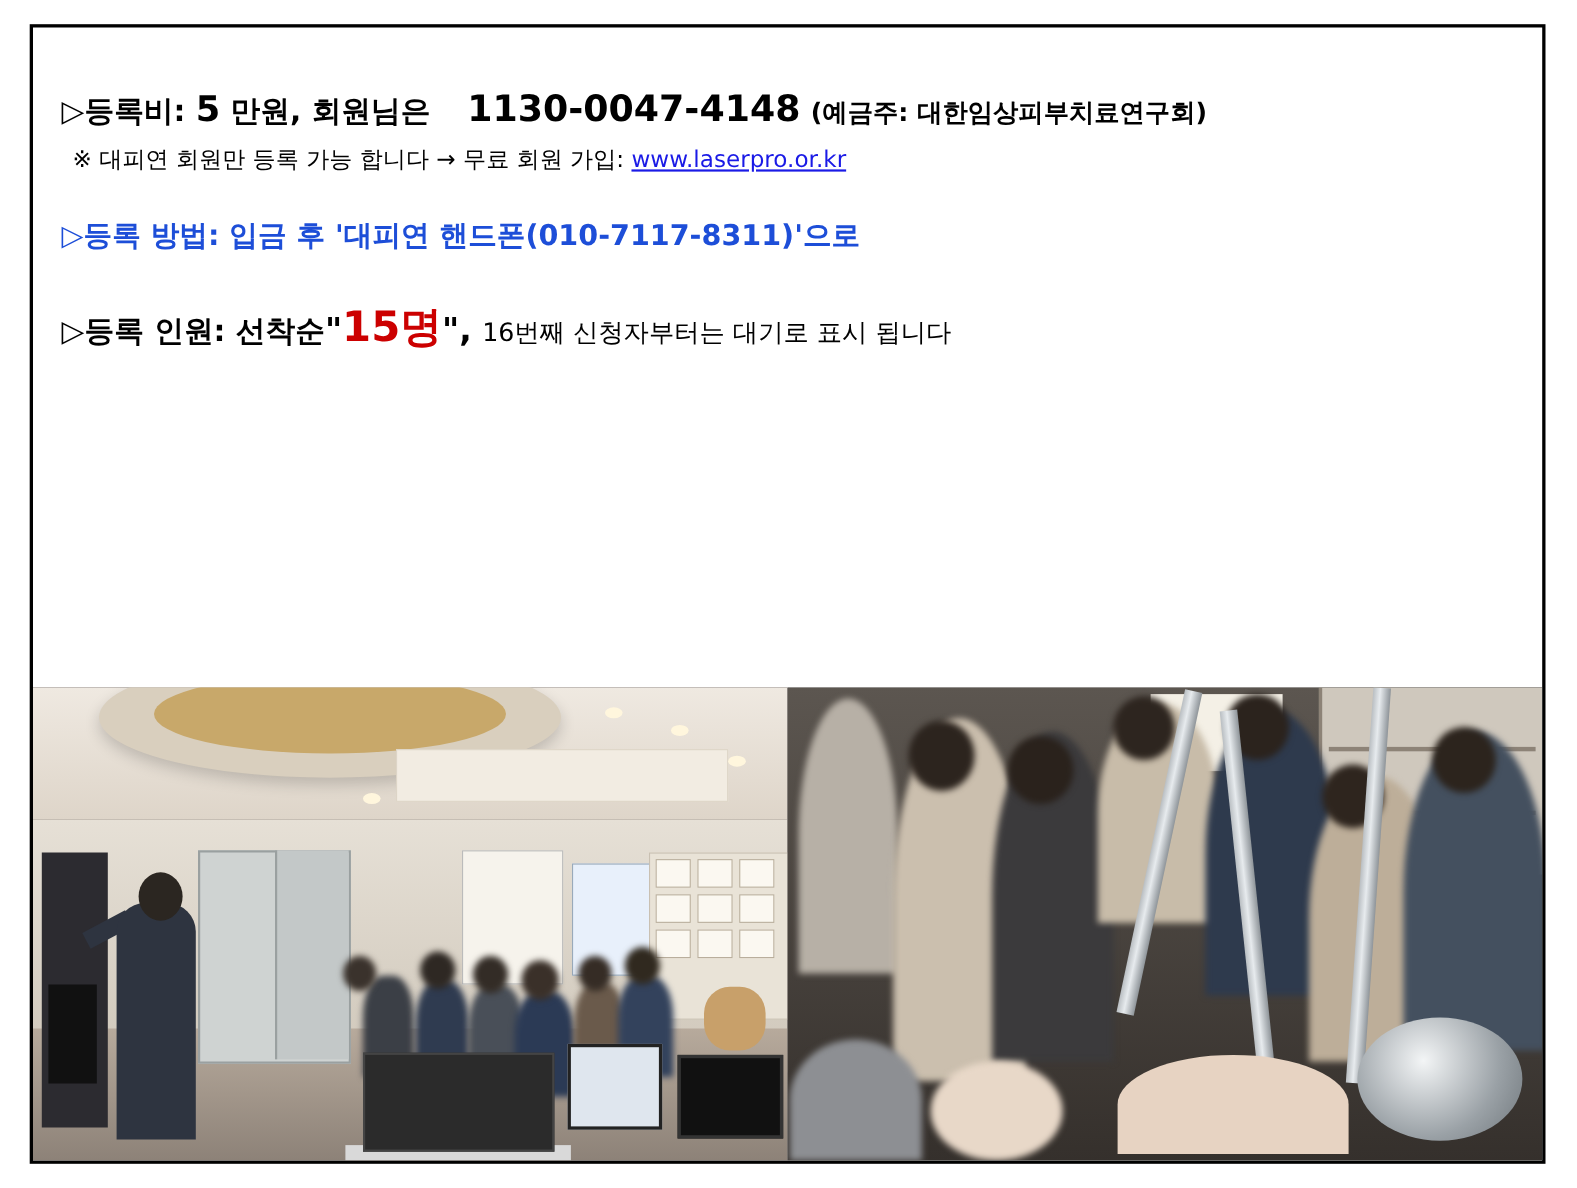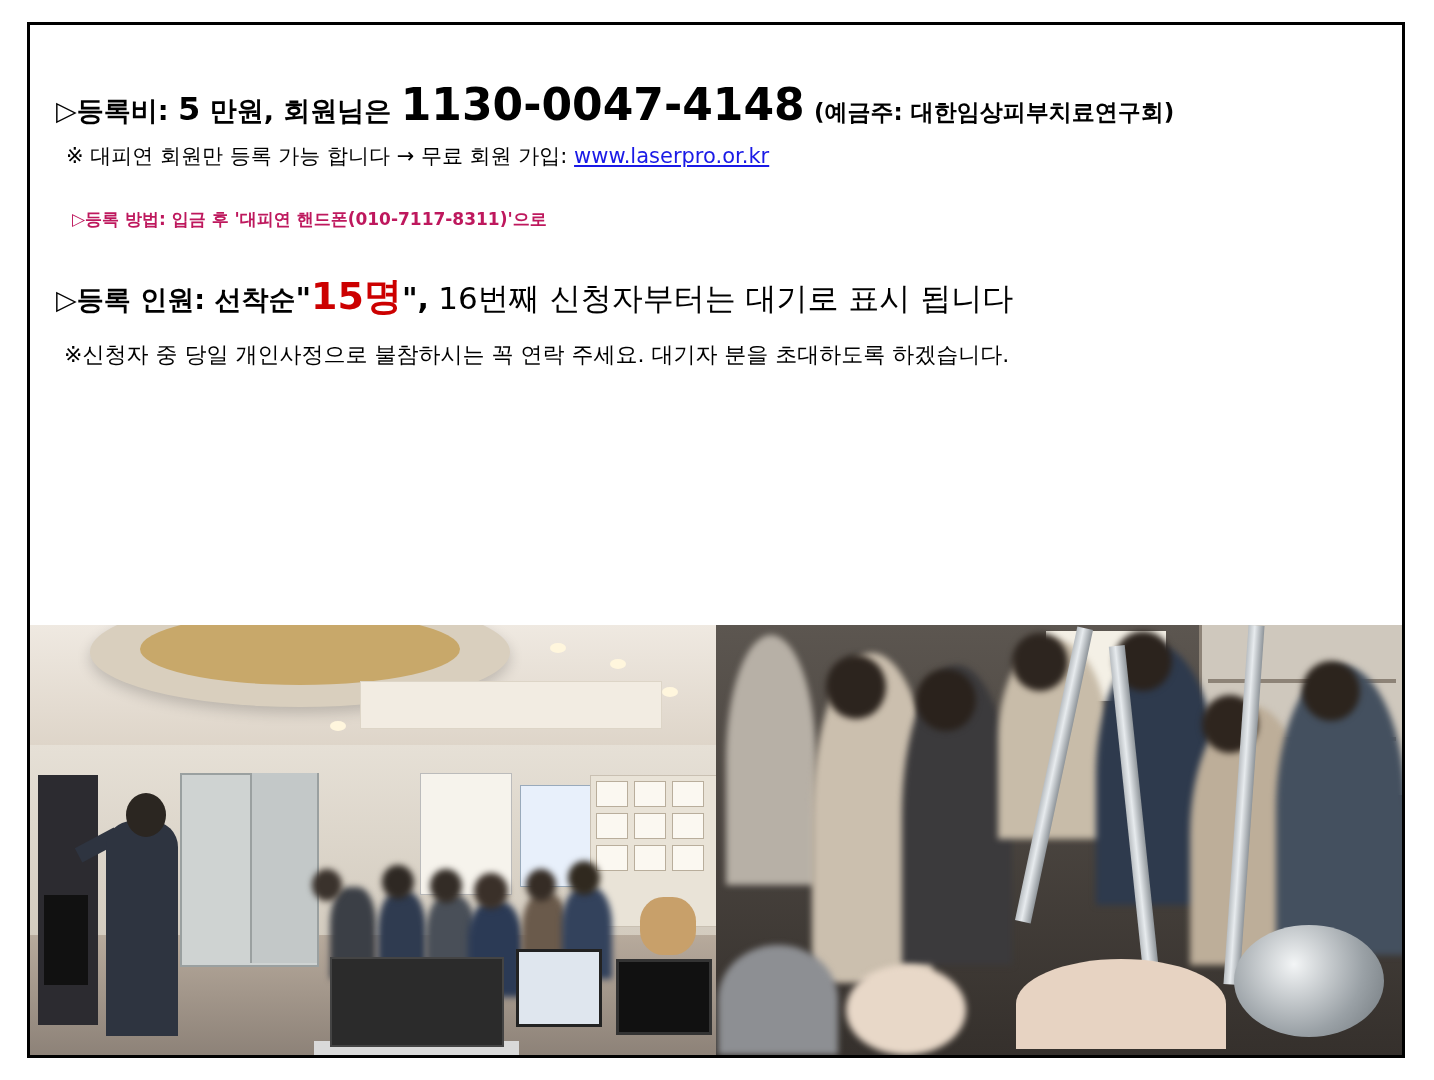--- a/index.html
+++ b/index.html
@@ -32,21 +32,21 @@
   }
   .line-fee{
     margin-top:36px;
     margin-left:2px;
     font-size:27px;
     font-weight:bold;
     color:#000;
     white-space:nowrap;
   }
   .line-fee .num-big{font-size:32px;}
-  .line-fee .acct{font-size:44px;letter-spacing:0px;}
+  .line-fee .acct{font-size:33px;letter-spacing:0px;margin-left:24px;}
   .line-fee .small{font-size:23px;font-weight:bold;}
   .note-red{
     margin-top:17px;
     margin-left:12px;
     font-size:21px;
     font-weight:bold;
     color:#ff0000;
     white-space:nowrap;
   }
   .note-red .mark{color:#000;font-weight:normal;}
@@ -57,24 +57,24 @@
     color:#000;
     white-space:nowrap;
   }
   .note-plain .mark{color:#000;}
   .link{
     color:#1a1ae6;
     text-decoration:underline;
   }
   .line-method{
     margin-top:38px;
-    margin-left:18px;
-    font-size:17px;
-    font-weight:bold;
-    color:#be185d;
+    margin-left:2px;
+    font-size:26px;
+    font-weight:bold;
+    color:#1d4ed8;
     white-space:nowrap;
   }
   .line-method2{
     margin-top:16px;
     margin-left:10px;
     font-size:27px;
     font-weight:bold;
     color:#000;
     white-space:nowrap;
   }
@@ -85,21 +85,21 @@
     font-weight:bold;
     color:#000;
     white-space:nowrap;
   }
   .line-count .red-big{
     color:#cc0000;
     font-size:38px;
     font-weight:bold;
   }
   .line-count .quote{font-size:30px;}
-  .line-count .tail{font-size:31px;font-weight:normal;}
+  .line-count .tail{font-size:23px;font-weight:normal;}
   .note-last{
     margin-top:18px;
     margin-left:10px;
     font-size:22px;
     color:#000;
     white-space:nowrap;
   }
   .photos{
     position:absolute;
     left:0;bottom:0;
@@ -176,23 +176,20 @@
       <span>▷</span><span>등록 방법: 입금 후 '대피연 핸드폰(010-7117-8311)'으로</span>
     </div>
 
 
     <div class="line-count">
       <span>▷</span><span>등록 인원:</span>
       <span>선착순</span><span class="quote">"</span><span class="red-big">15명</span><span class="quote">",</span>
       <span class="tail">16번째 신청자부터는 대기로 표시 됩니다</span>
     </div>
 
-    <div class="note-last">
-      <span class="mark">※</span><span>신청자 중 당일 개인사정으로 불참하시는 꼭 연락 주세요. 대기자 분을 초대하도록 하겠습니다.</span>
-    </div>
 
   </div>
 
   <div class="photos">
 
     <div class="photo photo-left">
       <div class="pl-ceiling"></div>
       <div class="pl-ellipse"></div>
       <div class="pl-ellipse2"></div>
       <div class="pl-panel"></div>

